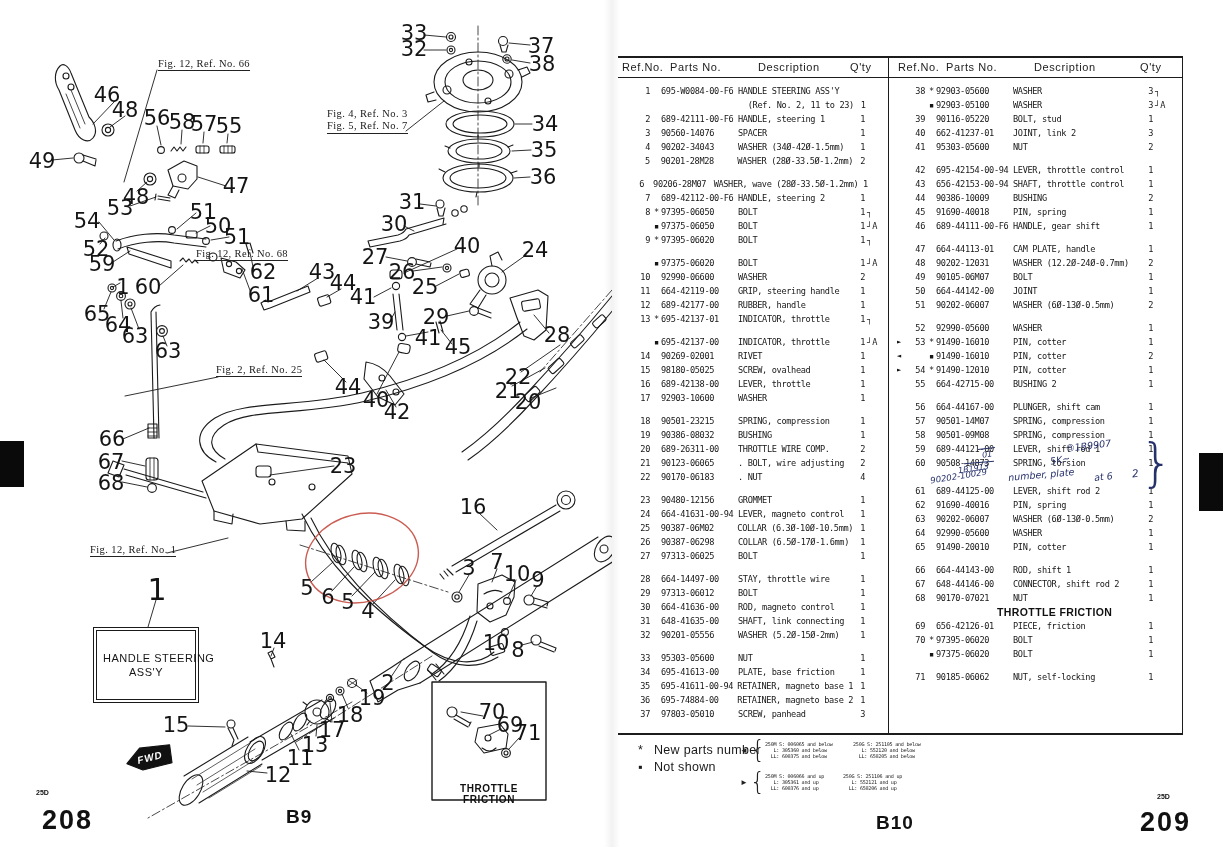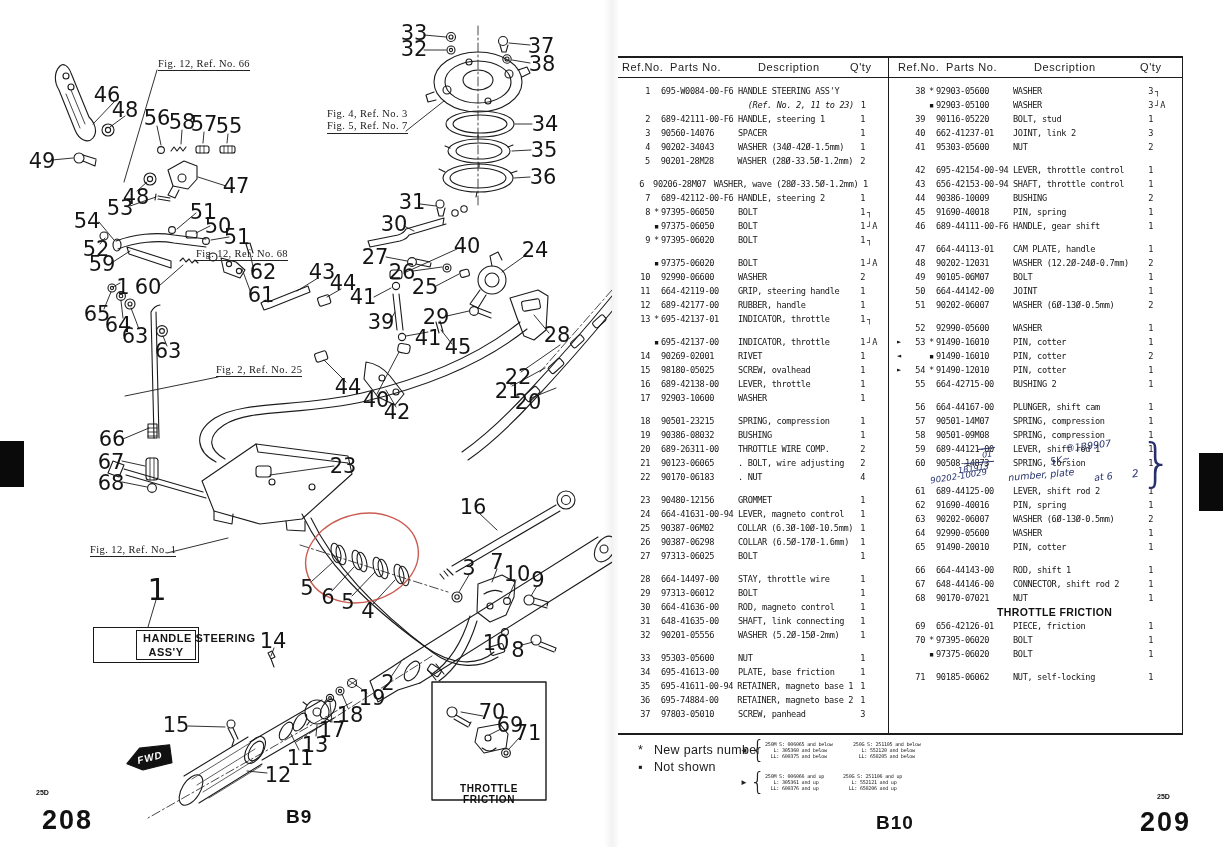--- a/index.html
+++ b/index.html
@@ -25,21 +25,21 @@
   .tbody{position:absolute;top:84px;}
   .tr{display:flex;height:14px;line-height:14px;white-space:nowrap;
       font-family:"DejaVu Sans Mono",monospace;font-size:8.6px;letter-spacing:-0.35px;color:#161616;}
   .tr.gap{margin-top:9px;}
   .tr.sp{}
   .c-a{width:9px;font-size:7px;}
   .c-ref{width:19px;text-align:right;margin-right:2px;}
   .c-st{width:9px;text-align:center;}
   .c-pn{width:77px;}
   .c-de{flex:1;overflow:visible;}
-  .c-de.ind{padding-left:14px;font-style:italic;}
+  .c-de.ind{padding-left:14px;}
   .c-qt{width:12px;text-align:right;}
   .c-tl{width:13px;padding-left:2px;letter-spacing:0;color:#222;}
   .tr.sec{display:block;font-family:"Liberation Sans",sans-serif;font-weight:bold;font-size:10.5px;
           letter-spacing:.4px;padding-left:100px;color:#101010;}
   
   .legend-line{position:absolute;font-size:12.5px;letter-spacing:.3px;color:#1a1a1a;}
   .legend-line .mk{display:inline-block;width:16px;}
   .sg{position:absolute;display:flex;align-items:center;color:#222;}
   .sg .ar{font-size:8px;margin-right:2px;}
   .sg .br{font-size:24px;font-weight:300;line-height:22px;font-family:"DejaVu Sans",sans-serif;}
@@ -48,22 +48,22 @@
   .sg .col2{margin-left:8px;}
   
   .diagram-svg{position:absolute;left:0;top:0;}
   .callout{position:absolute;transform:translate(-50%,-50%);font-family:"DejaVu Sans",sans-serif;
            font-size:21px;color:#141414;white-space:nowrap;}
   .figref{position:absolute;font-family:"Liberation Serif",serif;font-size:10.5px;letter-spacing:.4px;
           color:#181818;border-bottom:1px solid #222;padding-bottom:1px;white-space:nowrap;}
   .figpair{position:absolute;font-family:"Liberation Serif",serif;font-size:10.5px;letter-spacing:.4px;
            color:#181818;border-bottom:1px solid #222;padding-bottom:1px;white-space:nowrap;line-height:12px;}
   .labelbox-outer{position:absolute;border:1.6px solid #1a1a1a;padding:2px;background:#fff;}
-  .labelbox-inner{border:1px solid #1a1a1a;padding:0 6px;text-align:center;font-weight:bold;
-                  font-size:11px;letter-spacing:.5px;line-height:14px;white-space:nowrap;margin-left:40px;}
+  .labelbox-inner{border:1px solid #1a1a1a;padding:20px 6px;text-align:center;font-weight:normal;
+                  font-size:11px;letter-spacing:.5px;line-height:14px;white-space:nowrap;}
   .tf-label{position:absolute;font-weight:bold;font-size:10px;letter-spacing:.6px;text-align:center;color:#101010;}
   .fwd-text{position:absolute;color:#fff;font-style:italic;font-weight:bold;font-size:10px;letter-spacing:1px;
             transform:rotate(-14deg);}
   
   .pgnum{position:absolute;font-weight:bold;color:#111;margin-top:7px;}
   .plate{position:absolute;font-weight:bold;font-size:19px;letter-spacing:1px;color:#111;}
   .pgcode{position:absolute;font-weight:bold;font-size:7px;color:#111;}
   
   .hw{position:absolute;font-family:"DejaVu Sans",sans-serif;font-style:italic;color:#26306b;white-space:nowrap;}
   .hw-strike{position:absolute;border-top:1.3px solid #26306b;}

